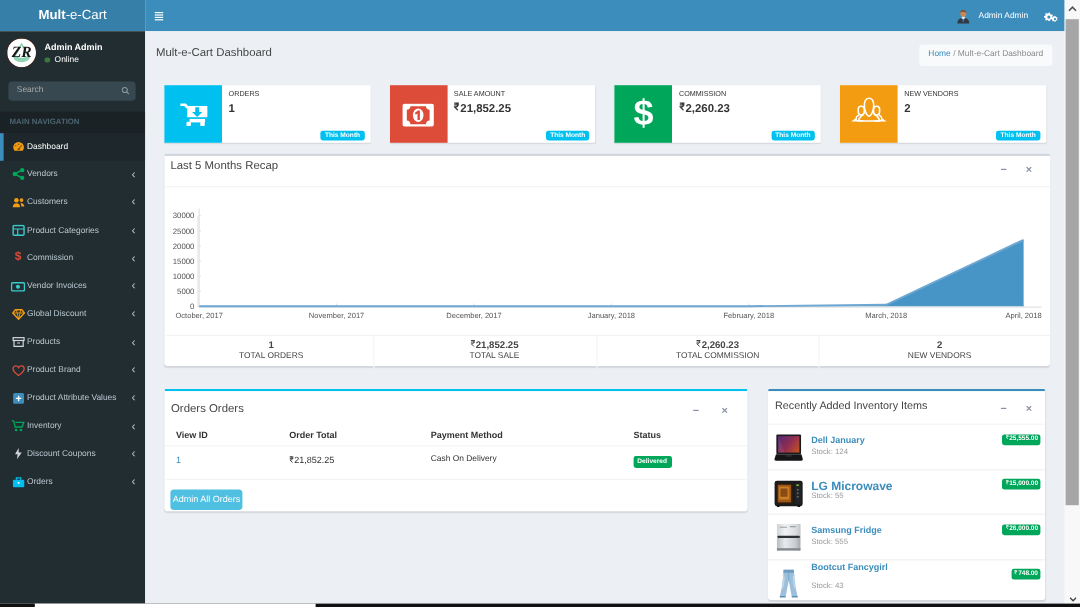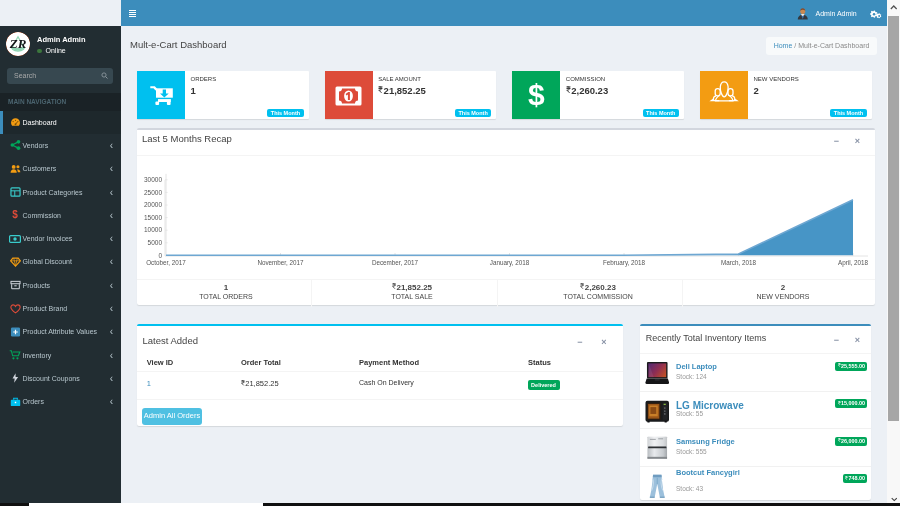--- a/index.html
+++ b/index.html
@@ -47,20 +47,21 @@
   
   #vscroll { left:887px; top:0; width:13px; height:506px; background:#f8f8f8; }
   #vthumb { left:888px; top:16px; width:11px; height:405px; background:#a6a6a6; }
   #bbar { left:0; top:502.5px; width:900px; height:3.5px; background:#101010; }
   #bbar div { position:absolute; left:29px; top:0; width:234px; height:3.5px; background:#fff; }
 </style>
 </head>
 <body>
 <div id="page">
 
+  <div class="abs" id="logo"><b>Mult</b>-e-Cart</div>
   <div class="abs" id="navbar"></div>
   <div class="abs" id="burger">
       <div></div>
       <div></div>
       <div></div>
       <div></div>
     </div>
   <div class="abs blk" style="left:797px;top:7.5px;width:11.5px;height:12px">
     <svg width="11.5" height="12" viewBox="0 0 23 24">
       <circle cx="11.5" cy="7" r="5" fill="#c98850"></circle>
@@ -338,60 +339,60 @@
         </svg>21,852.25</div>
     <div style="position:absolute;left:225px;top:163.5px;width:100px;text-align:center;font-size:7px;color:#444">TOTAL SALE</div>
     <div style="position:absolute;left:411px;top:153px;width:100px;text-align:center;font-size:8px;font-weight:bold;color:#444"><svg class="rs" viewBox="0 0 10 14">
           <path d="M1 1.1h8M1 4.3h8M2.6 1.1c3.4 0 4.6 1.4 4.6 3.2 0 2-1.6 3.3-4.2 3.3H1.6l5.6 5.6" fill="none" stroke="currentColor" stroke-width="2"></path>
         </svg>2,260.23</div>
     <div style="position:absolute;left:411px;top:163.5px;width:100px;text-align:center;font-size:7px;color:#444">TOTAL COMMISSION</div>
     <div style="position:absolute;left:596px;top:153px;width:100px;text-align:center;font-size:8px;font-weight:bold;color:#444">2</div>
     <div style="position:absolute;left:596px;top:163.5px;width:100px;text-align:center;font-size:7px;color:#444">NEW VENDORS</div>
   </div>
   <div class="abs box" style="left:137px;top:324px;width:485.5px;height:101.5px;border-top:2.5px solid #00c0ef">
-    <div class="bxtitle" style="left:5.5px;top:9px">Latest Added</div>
+    <div class="bxtitle" style="left:5.5px;top:9px">Orders Orders</div>
     <div class="tools" style="right:40px;top:11px;font-size:9px">−</div>
     <div class="tools" style="right:16px;top:11px;font-size:9px">×</div>
     <div style="position:absolute;left:9.7px;top:32px;font-size:7.5px;font-weight:bold;color:#333">View ID</div>
     <div style="position:absolute;left:104px;top:32px;font-size:7.5px;font-weight:bold;color:#333">Order Total</div>
     <div style="position:absolute;left:222px;top:32px;font-size:7.5px;font-weight:bold;color:#333">Payment Method</div>
     <div style="position:absolute;left:391px;top:32px;font-size:7.5px;font-weight:bold;color:#333">Status</div>
     <div style="position:absolute;left:0;top:44.5px;width:485.5px;border-top:1px solid #f4f4f4"></div>
     <div style="position:absolute;left:9.7px;top:53px;font-size:7.5px;color:#3c8dbc">1</div>
     <div style="position:absolute;left:104px;top:53px;font-size:7.5px;color:#333"><svg class="rs" viewBox="0 0 10 14">
           <path d="M1 1.1h8M1 4.3h8M2.6 1.1c3.4 0 4.6 1.4 4.6 3.2 0 2-1.6 3.3-4.2 3.3H1.6l5.6 5.6" fill="none" stroke="currentColor" stroke-width="2"></path>
         </svg>21,852.25</div>
     <div style="position:absolute;left:222px;top:53px;font-size:7px;color:#333">Cash On Delivery</div>
     <div style="position:absolute;left:390.5px;top:53.5px;width:32px;height:10.5px;background:#00a65a;border-radius:2px;color:#fff;font-size:5.5px;font-weight:bold;text-align:center;line-height:10.5px">Delivered</div>
     <div style="position:absolute;left:0;top:72.5px;width:485.5px;border-top:1px solid #f4f4f4"></div>
     <div style="position:absolute;left:5px;top:82px;width:60px;height:16.7px;background:#4fc0e2;border-radius:3px;color:#fff;font-size:7.5px;text-align:center;line-height:16.7px">Admin All Orders</div>
   </div>
   <div class="abs box" style="left:640.3px;top:324px;width:230.7px;height:176px;border-top:2.5px solid #3c8dbc">
-    <div class="bxtitle" style="left:5.5px;top:6.5px;font-size:9px">Recently Total Inventory Items</div>
+    <div class="bxtitle" style="left:5.5px;top:6.5px;font-size:9px">Recently Added Inventory Items</div>
     <div class="tools" style="right:32px;top:9px;font-size:9px">−</div>
     <div class="tools" style="right:11px;top:9px;font-size:9px">×</div>
     <div style="position:absolute;left:0;top:27.3px;width:230.7px;border-top:1px solid #f4f4f4"></div>
 
     <div class="blk" style="position:absolute;left:4.7px;top:35px;width:24.5px;height:25px">
       <svg width="24.5" height="25" viewBox="0 0 25 25">
         <defs>
             <linearGradient id="lap" x1="0" y1="0.2" x2="1" y2="0.8">
               <stop offset="0" stop-color="#5a2a6e"></stop>
               <stop offset="0.5" stop-color="#8f2d52"></stop>
               <stop offset="1" stop-color="#bf4f28"></stop>
             </linearGradient>
           </defs>
         <rect x="2" y="0.8" width="21" height="16.8" rx="1" fill="#1b1b1d"></rect>
         <rect x="3.4" y="2.2" width="18.2" height="14" fill="url(#lap)"></rect>
         <path d="M4 2.8l5 13.4h-5z" fill="#fff" opacity="0.08"></path>
         <path d="M1.7 17.6h21.6l1.3 4.1c.2.7-.4 1.4-1.2 1.4H1.6c-.8 0-1.4-.7-1.2-1.4z" fill="#151517"></path>
         <rect x="9.8" y="18.3" width="5.4" height="1.4" rx="0.7" fill="#2c2c30"></rect>
       </svg>
     </div>
-    <div style="position:absolute;left:35.7px;top:36px;font-size:7.5px;font-weight:bold;color:#3c8dbc">Dell Laptop</div>
+    <div style="position:absolute;left:35.7px;top:36px;font-size:7.5px;font-weight:bold;color:#3c8dbc">Dell January</div>
     <div style="position:absolute;left:35.7px;top:46.8px;font-size:6.5px;color:#999">Stock: 124</div>
     <div style="position:absolute;right:3.5px;top:35.5px;height:9px;background:#00a65a;border-radius:2px;color:#fff;font-size:5.4px;font-weight:bold;line-height:9px;padding:0 2.5px"><svg class="rs" viewBox="0 0 10 14">
           <path d="M1 1.1h8M1 4.3h8M2.6 1.1c3.4 0 4.6 1.4 4.6 3.2 0 2-1.6 3.3-4.2 3.3H1.6l5.6 5.6" fill="none" stroke="currentColor" stroke-width="2"></path>
         </svg>25,555.00</div>
     <div style="position:absolute;left:0;top:64.8px;width:230.7px;border-top:1px solid #f1f1f1"></div>
 
     <div class="blk" style="position:absolute;left:4.7px;top:72.5px;width:24.5px;height:25px">
       <svg width="24.5" height="25" viewBox="0 0 25 25">
         <rect x="0.5" y="1.5" width="24" height="21.5" rx="2" fill="#1a1b1d"></rect>
         <rect x="2.2" y="3.5" width="13.8" height="17.5" rx="0.5" fill="#2e1d10"></rect>

